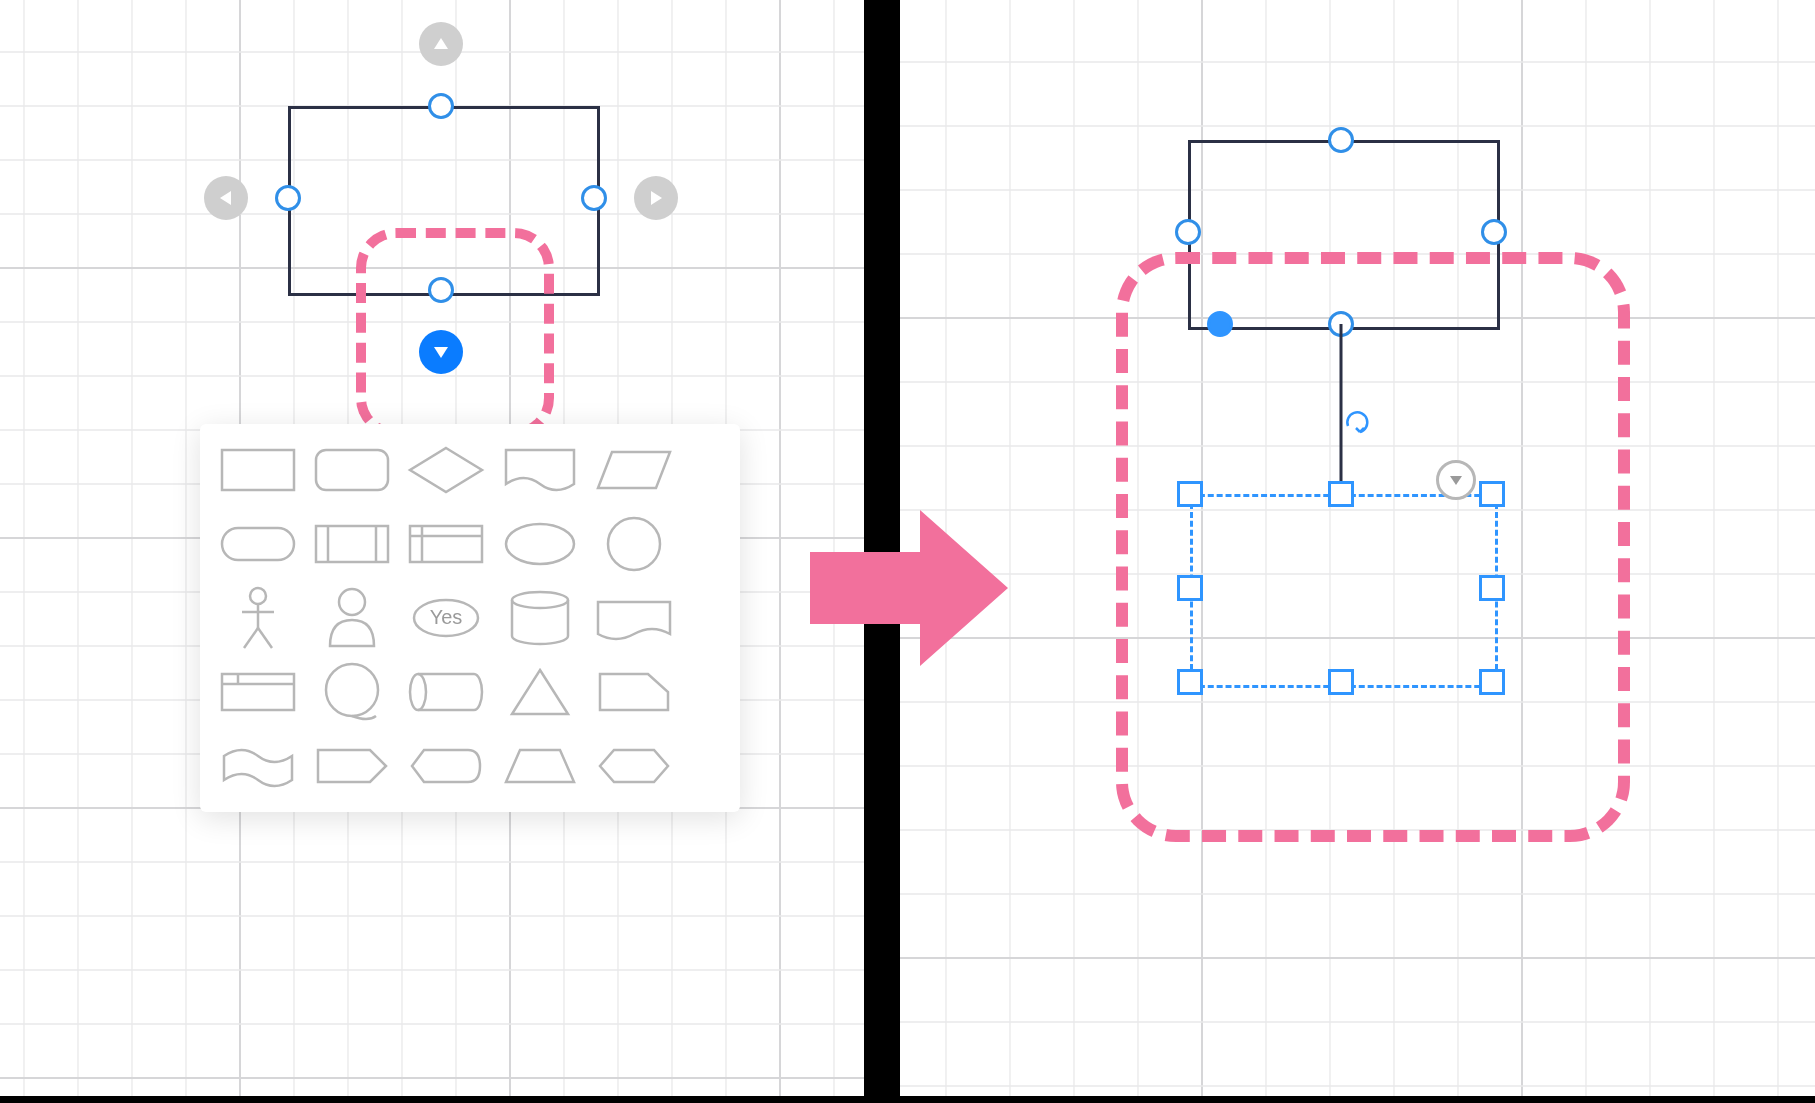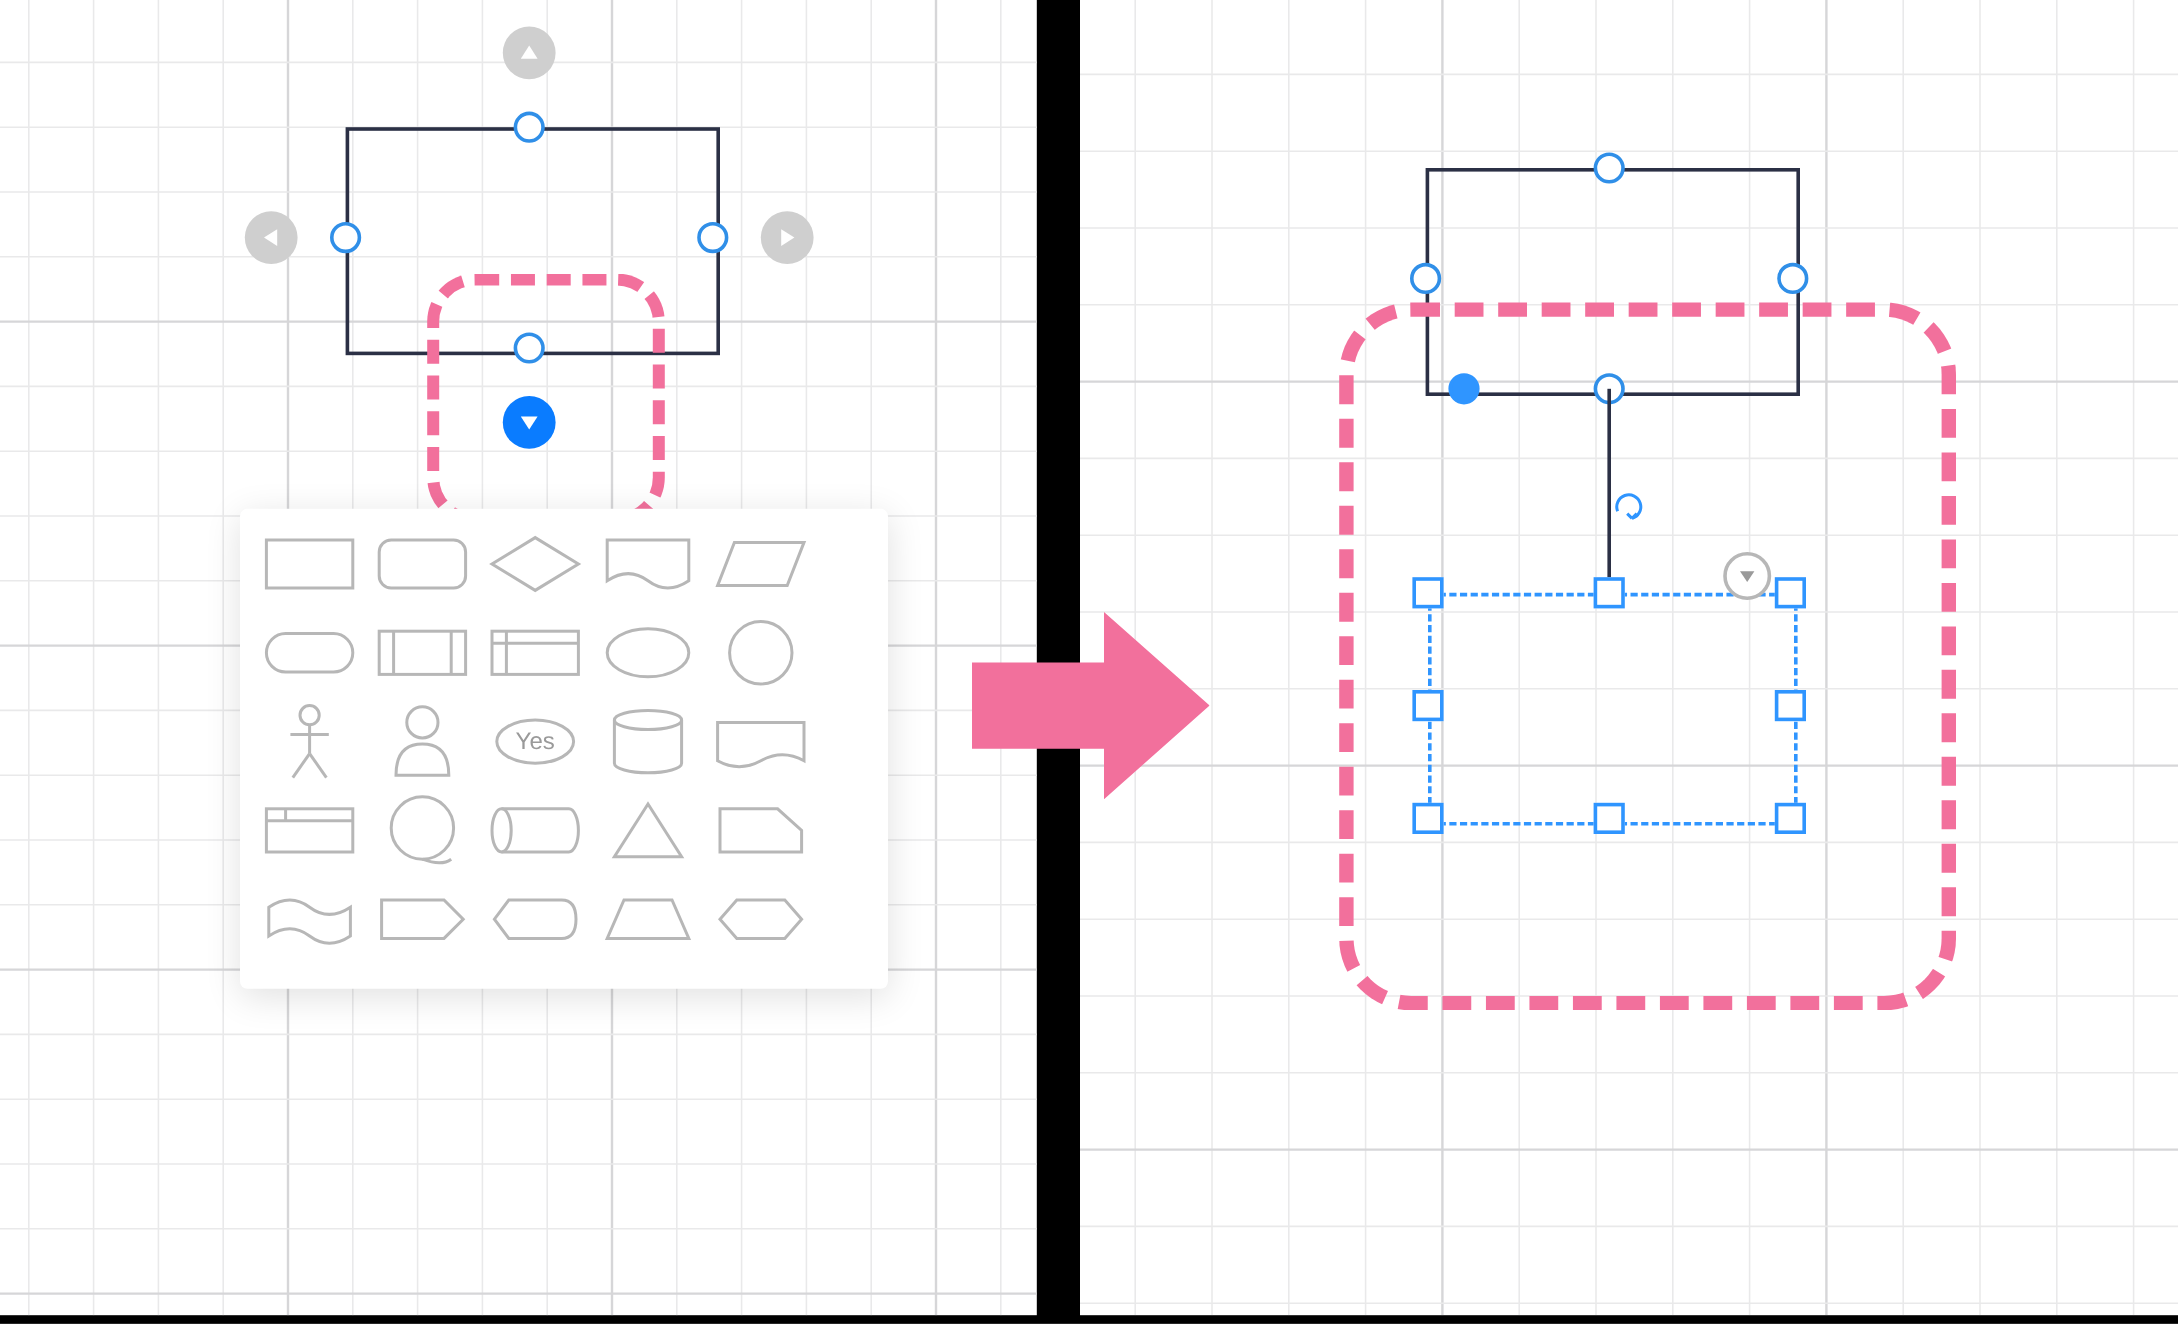--- a/index.html
+++ b/index.html
@@ -73,21 +73,21 @@
     border: 10px dashed #f2709c;
     border-radius: 40px;
     pointer-events: none;
   }
   
   .shape-picker {
     position: absolute;
     background: #fff;
     border-radius: 6px;
     box-shadow: 0 6px 30px rgba(0,0,0,0.12);
-    padding: 18px 18px 12px 18px;
+    padding: 18px 18px 0 18px;
   }
   .shape-picker .row {
     display: flex;
     gap: 14px;
     margin-bottom: 18px;
   }
   .shape-cell {
     width: 80px;
     height: 56px;
     display:flex;

